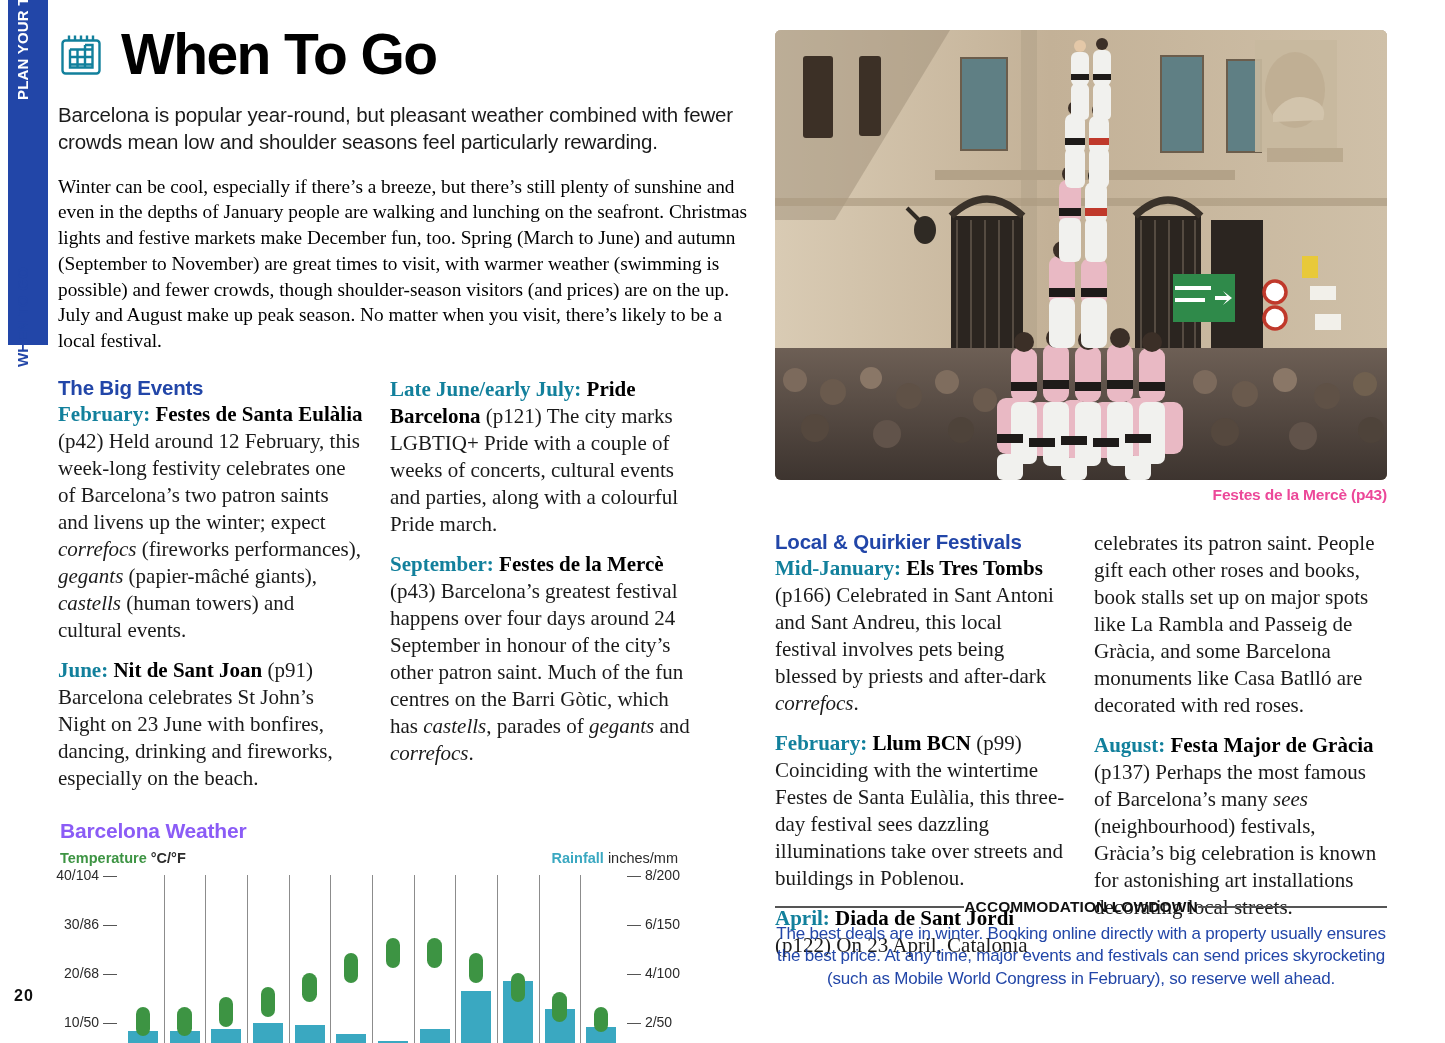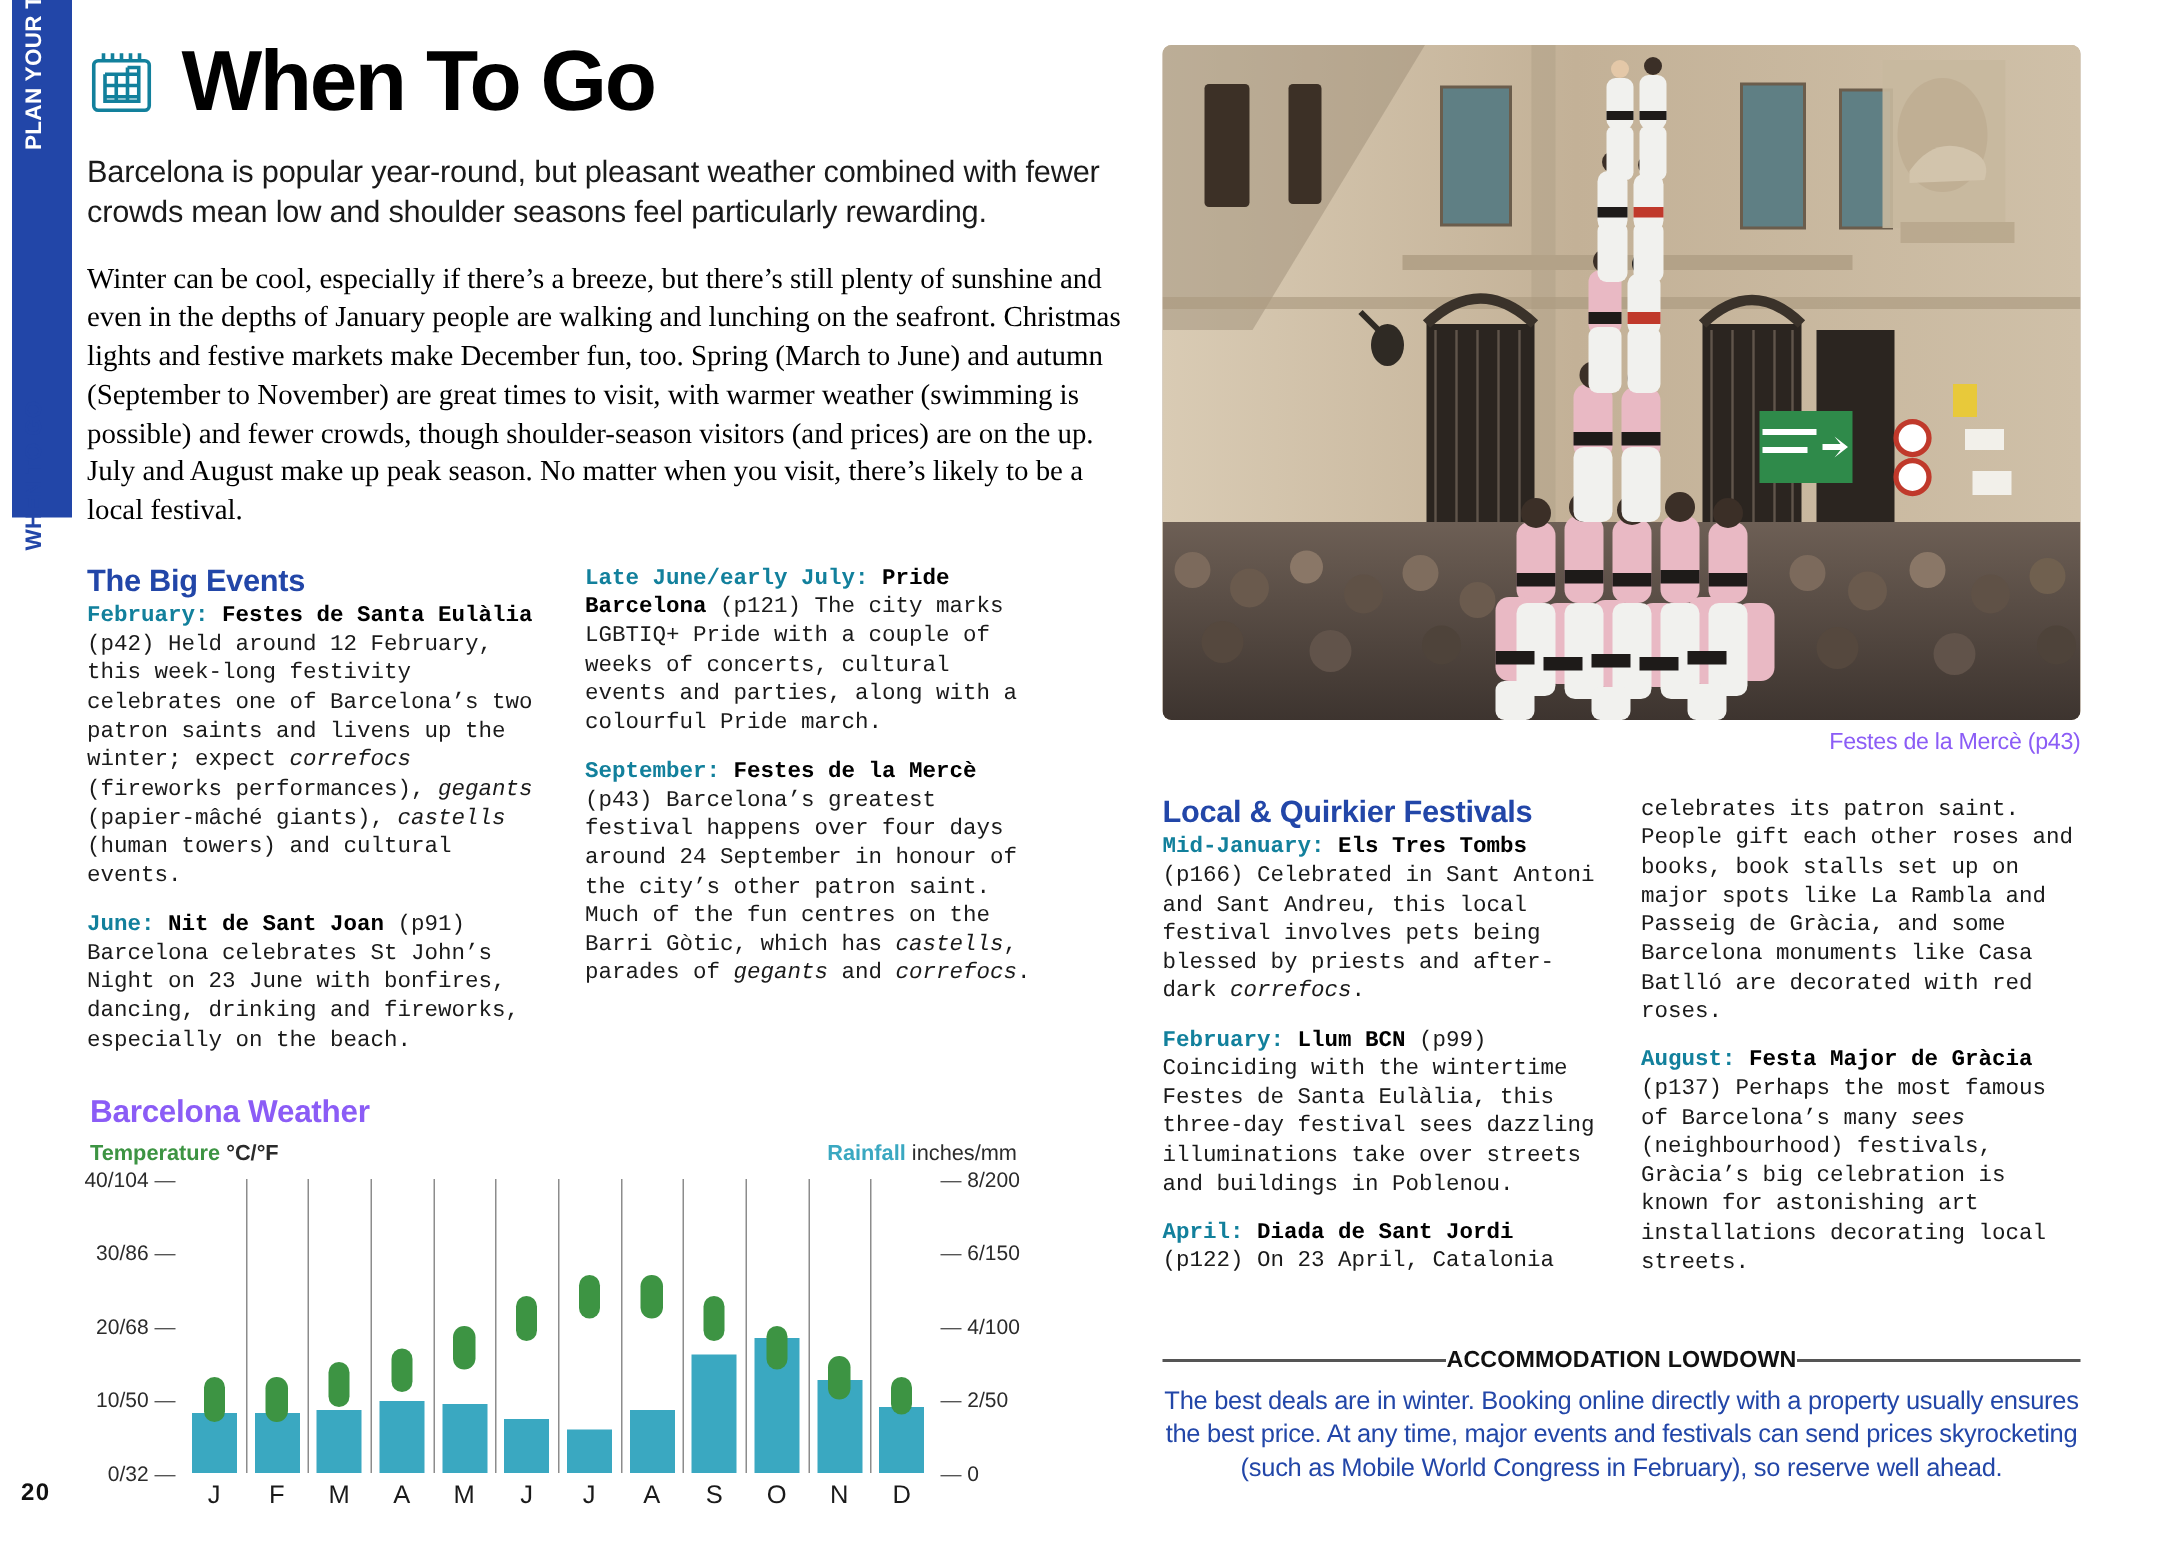--- a/index.html
+++ b/index.html
@@ -59,22 +59,22 @@
   }
 
   
   .events{display:flex;gap:27px;margin:22px 3px 0 3px;}
   .col{width:305px;}
   h2.sec{
     color:#2246a8;font-size:20.5px;font-weight:bold;margin:0 0 1px 0;
     font-family:"Liberation Sans", sans-serif;letter-spacing:-.2px;
   }
   .entry{
-    font-family:Liberation Mono, monospace;
-    font-size:15px;line-height:1.285;color:#1a1a1a;margin:0 0 13px 0;
+    font-family:Liberation Serif, serif;
+    font-size:21px;line-height:1.285;color:#1a1a1a;margin:0 0 13px 0;
   }
   .entry .when{color:#12809c;font-weight:bold;}
   .entry .name{color:#000;font-weight:bold;}
   .entry i{font-style:italic;margin-top:25px;}
 
   
   .chart-wrap{margin:14px 0 0 3px;position:relative;width:620px;}
   h2.chart-title{
     color:#8b5cf6;font-size:21px;font-weight:bold;margin:0 0 7px 2px;
     font-family:"Liberation Sans", sans-serif;letter-spacing:-.2px;
@@ -103,21 +103,21 @@
     transform:translateX(-50%);font-family:"Liberation Sans", sans-serif;
   }
 
   
   .right-page{position:relative;width:690px;flex:0 0 690px;}
   .photo{
     position:absolute;left:20px;top:30px;width:612px;height:450px;
     border-radius:6px;overflow:hidden;background:#b9aa96;
   }
   .caption{
-    position:absolute;right:58px;top:486px;font-size:15.5px;font-weight:normal;color:#8b5cf6;
+    position:absolute;right:58px;top:486px;font-size:15.5px;font-weight:bold;color:#ec4899;
     font-family:"Liberation Sans", sans-serif;letter-spacing:-.2px;
   }
   .right-cols{position:absolute;left:20px;top:530px;width:612px;display:flex;gap:27px;}
   .rcol{width:292px;}
 
   .lowdown{position:absolute;left:20px;top:898px;width:612px;}
   .ld-head{display:flex;align-items:center;}
   .ld-line{flex:1;height:1.5px;background:#555;}
   .ld-title{
     font-size:15.5px;font-weight:bold;color:#111;letter-spacing:.1px;

